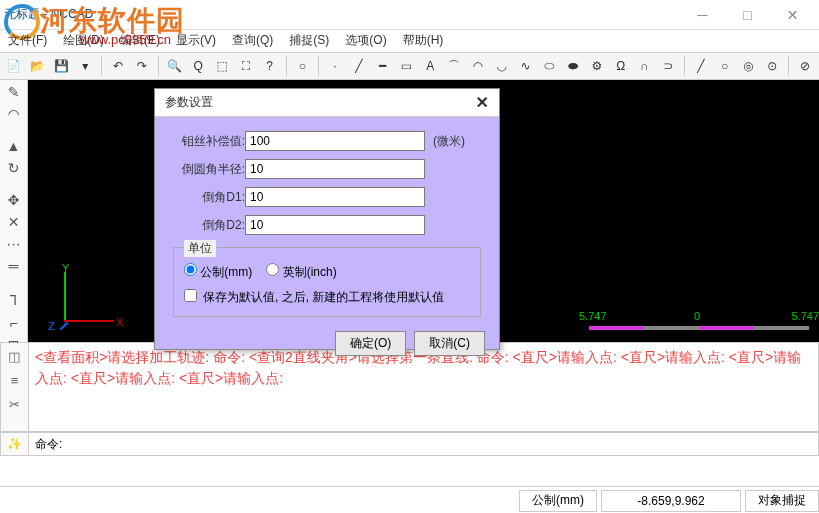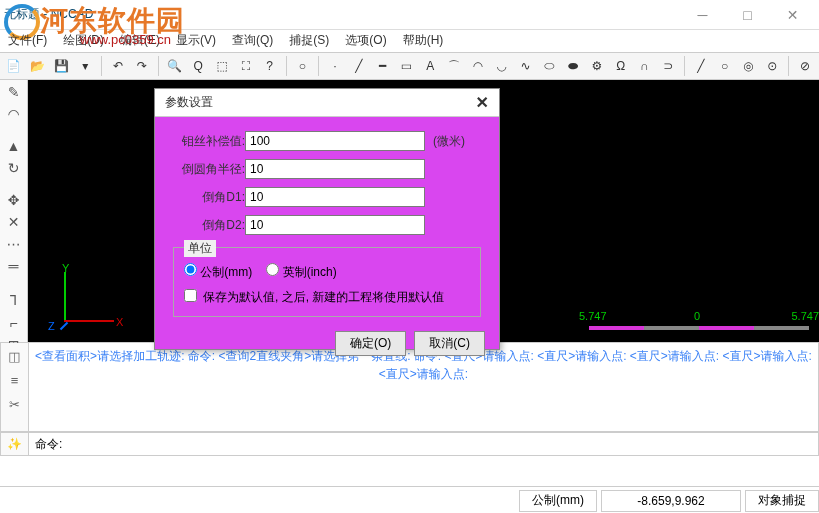--- a/index.html
+++ b/index.html
@@ -34,33 +34,33 @@
 .axis .zlbl { position: absolute; left: 4px; bottom: 0; color: #06f; font-size: 11px; }
 .ruler { position: absolute; right: 10px; bottom: 12px; display: flex; align-items: center; }
 .ruler .seg { height: 4px; }
 .ruler .seg.m { background: #d835d8; width: 55px; }
 .ruler .seg.w { background: #888; width: 55px; }
 .ruler .lbl { color: #0c0; font-size: 11px; position: absolute; top: -16px; }
 
 .cmdarea { border: 1px solid #ccc; height: 90px; display: flex; }
 .cmdleft { width: 28px; border-right: 1px solid #ccc; background: #f9f9f9; display: flex; flex-direction: column; align-items: center; gap: 6px; padding-top: 4px; }
 .cmdleft .cbtn { width: 18px; height: 18px; color: #666; font-size: 13px; display:flex; align-items:center; justify-content:center; }
-.cmdtext { flex: 1; padding: 4px 6px; font-size: 12px; color: #3b82f6; line-height: 1.5; overflow: hidden; text-align: center; }
+.cmdtext { flex: 1; padding: 4px 6px; font-size: 14px; color: #ef4444; line-height: 1.5; overflow: hidden; }
 
 .cmdinput { height: 24px; border: 1px solid #ccc; display: flex; align-items: center; }
 .cmdinput .cil { width: 28px; border-right: 1px solid #ccc; background: #f9f9f9; height: 100%; display:flex; align-items:center; justify-content:center; }
 .cmdinput .lbl { padding: 0 6px; }
 .cmdinput input { flex: 1; border: none; outline: none; font-size: 12px; }
 
 .statusbar { height: 28px; border-top: 1px solid #ccc; display: flex; align-items: center; margin-top: 30px; }
 .statusbar .cell { border: 1px solid #ccc; padding: 3px 12px; margin-left: 4px; font-size: 12px; height: 22px; display: flex; align-items: center; }
 .statusbar .spacer { flex: 1; }
 
 
-.dialog { position: absolute; left: 154px; top: 88px; width: 346px; height: 262px; background: #d946ef; border: 1px solid #888; box-shadow: 2px 2px 6px rgba(0,0,0,0.3); }
+.dialog { position: absolute; left: 154px; top: 88px; width: 346px; height: 262px; background: #c4b5fd; border: 1px solid #888; box-shadow: 2px 2px 6px rgba(0,0,0,0.3); }
 .dialog .dtitle { height: 28px; background: #fff; border-bottom: 1px solid #ccc; display: flex; align-items: center; padding: 0 10px; }
 .dialog .dtitle .dt { color: #333; }
 .dialog .dtitle .dclose { margin-left: auto; font-size: 16px; color: #333; font-weight: bold; }
 .dialog .dbody { padding: 14px 18px 8px 18px; }
 .frow { display: flex; align-items: center; margin-bottom: 8px; }
 .frow .flbl { width: 72px; text-align: right; color: #333; }
 .frow input[type=text] { border: 1px solid #7a7a7a; height: 20px; padding: 0 4px; font-size: 12px; flex: 1; max-width: 180px; }
 .frow .unit { margin-left: 8px; color: #333; }
 .fieldset { border: 1px solid #aaa; padding: 8px 10px 10px 10px; margin-top: 12px; }
 .fieldset .legend { position: relative; top: -16px; background: #f0f0f0; padding: 0 4px; display: inline-block; color: #333; }

